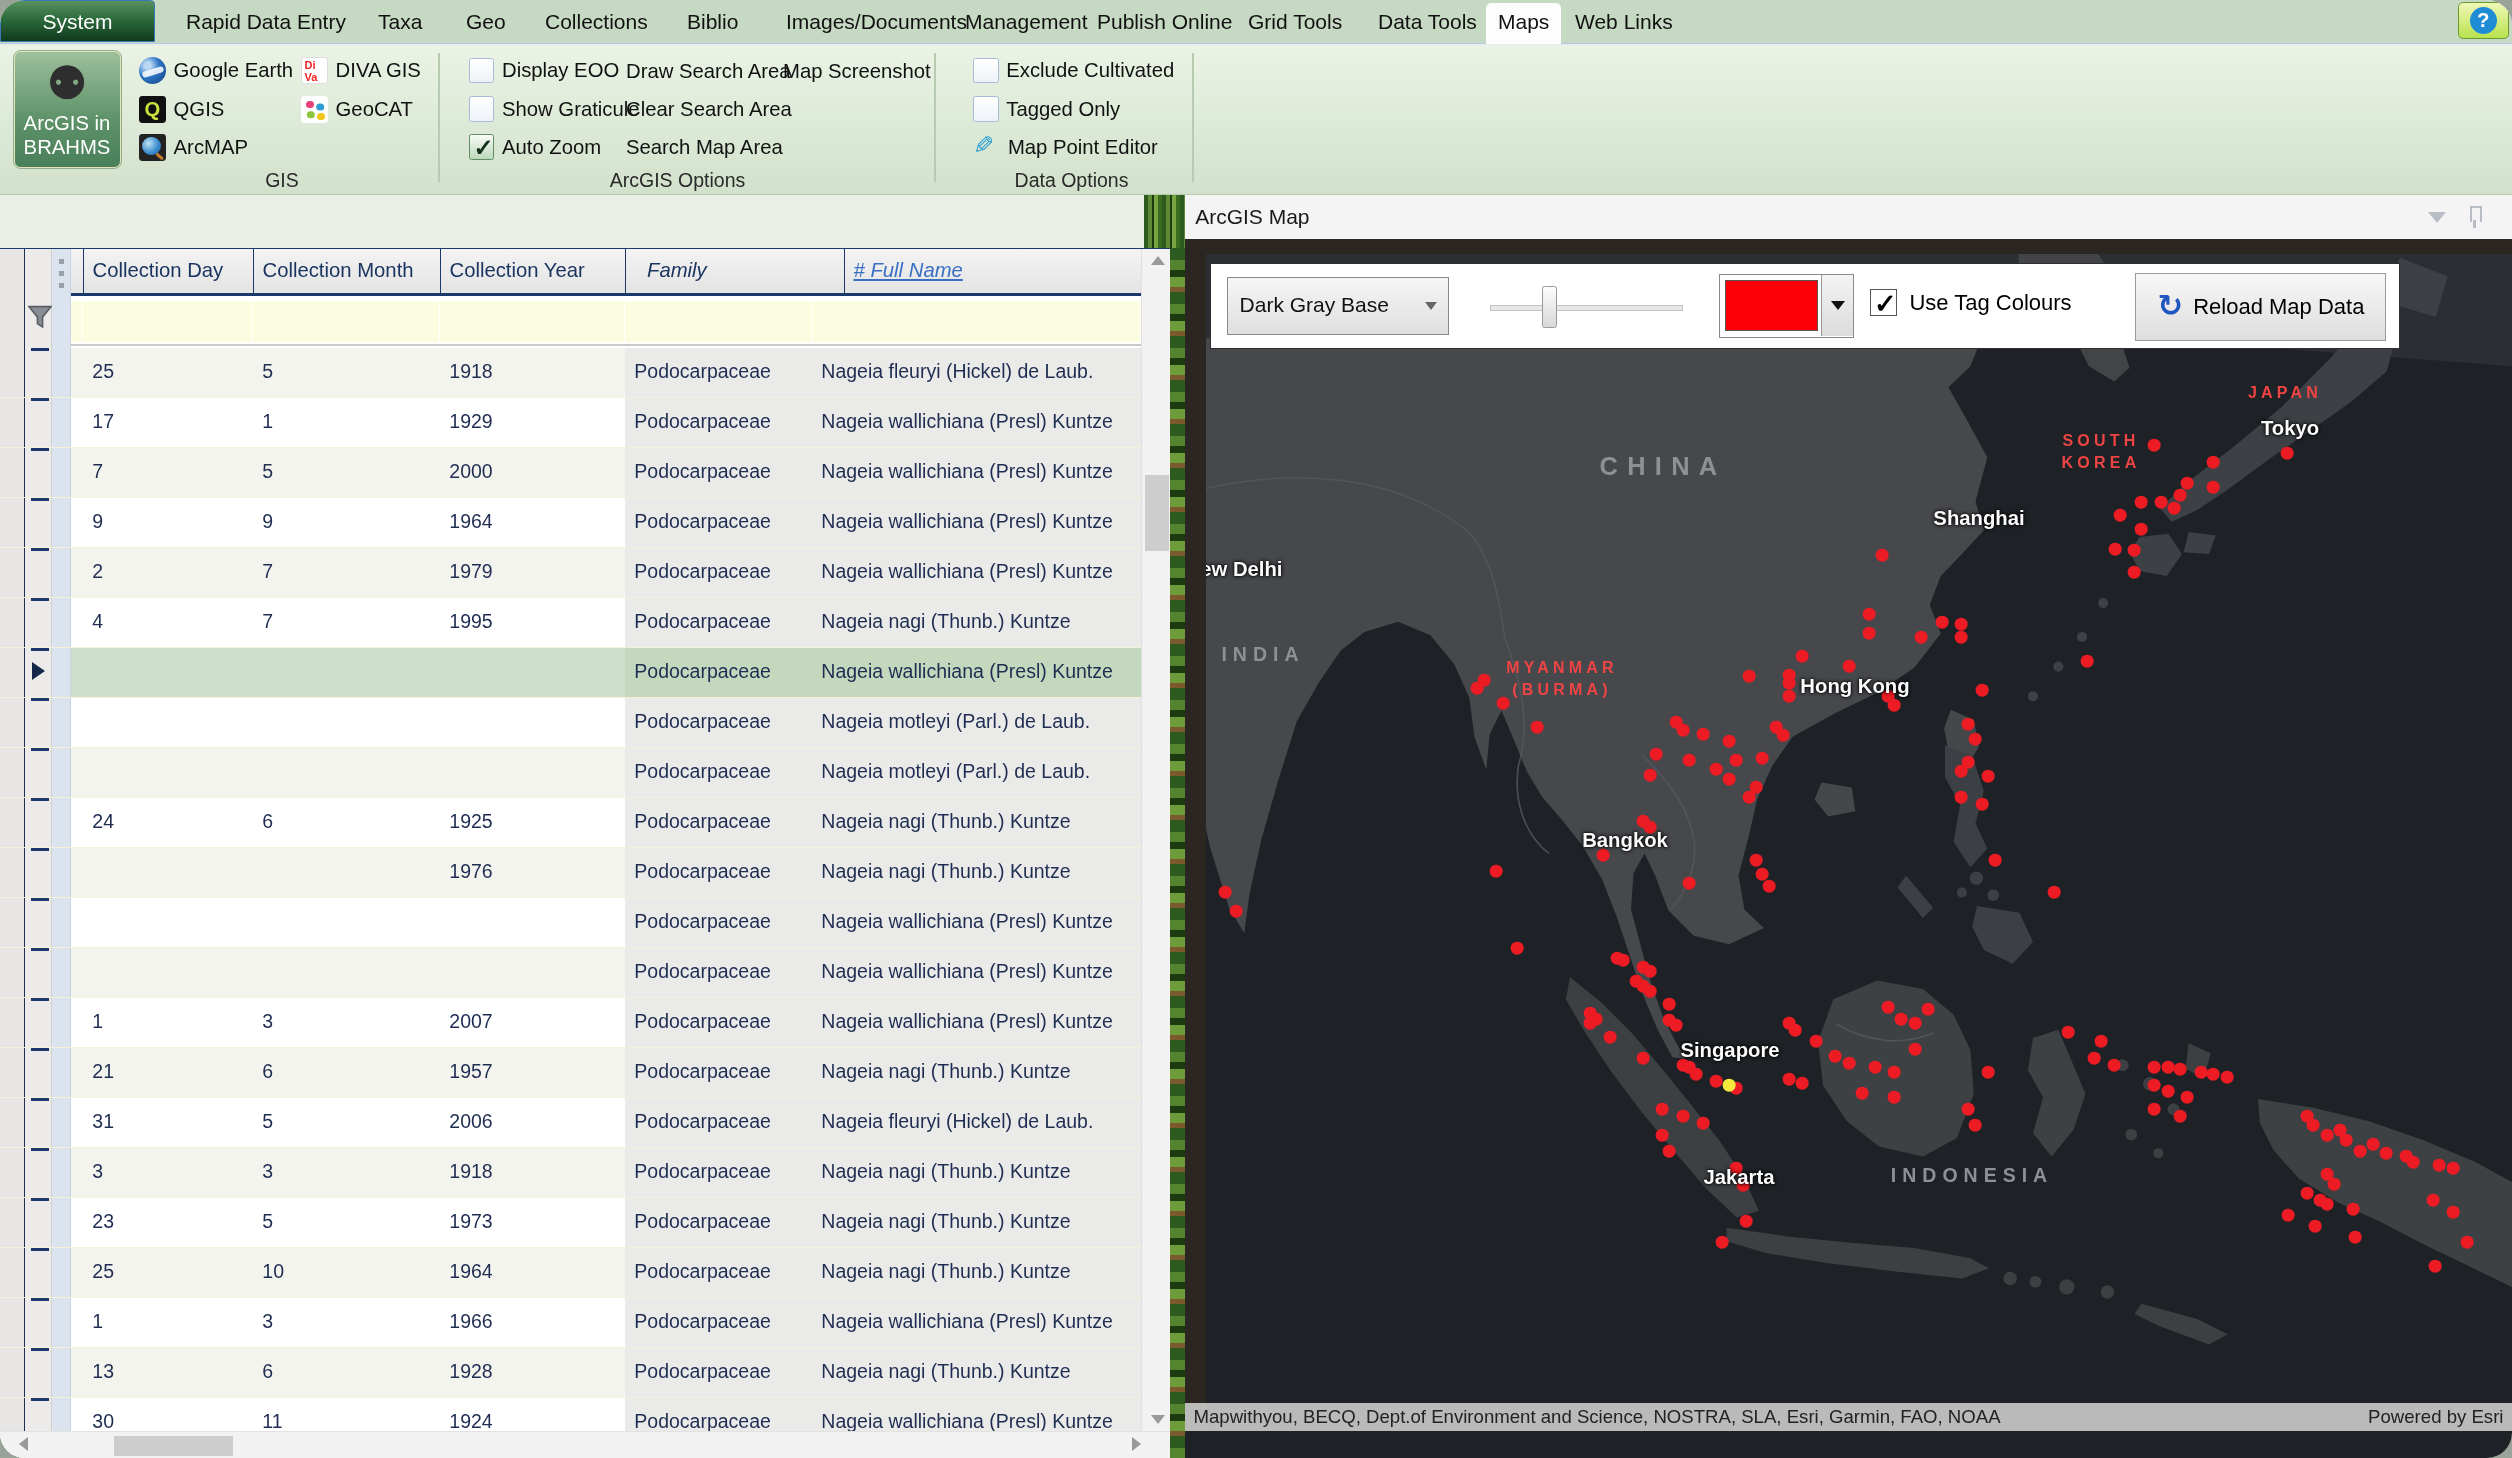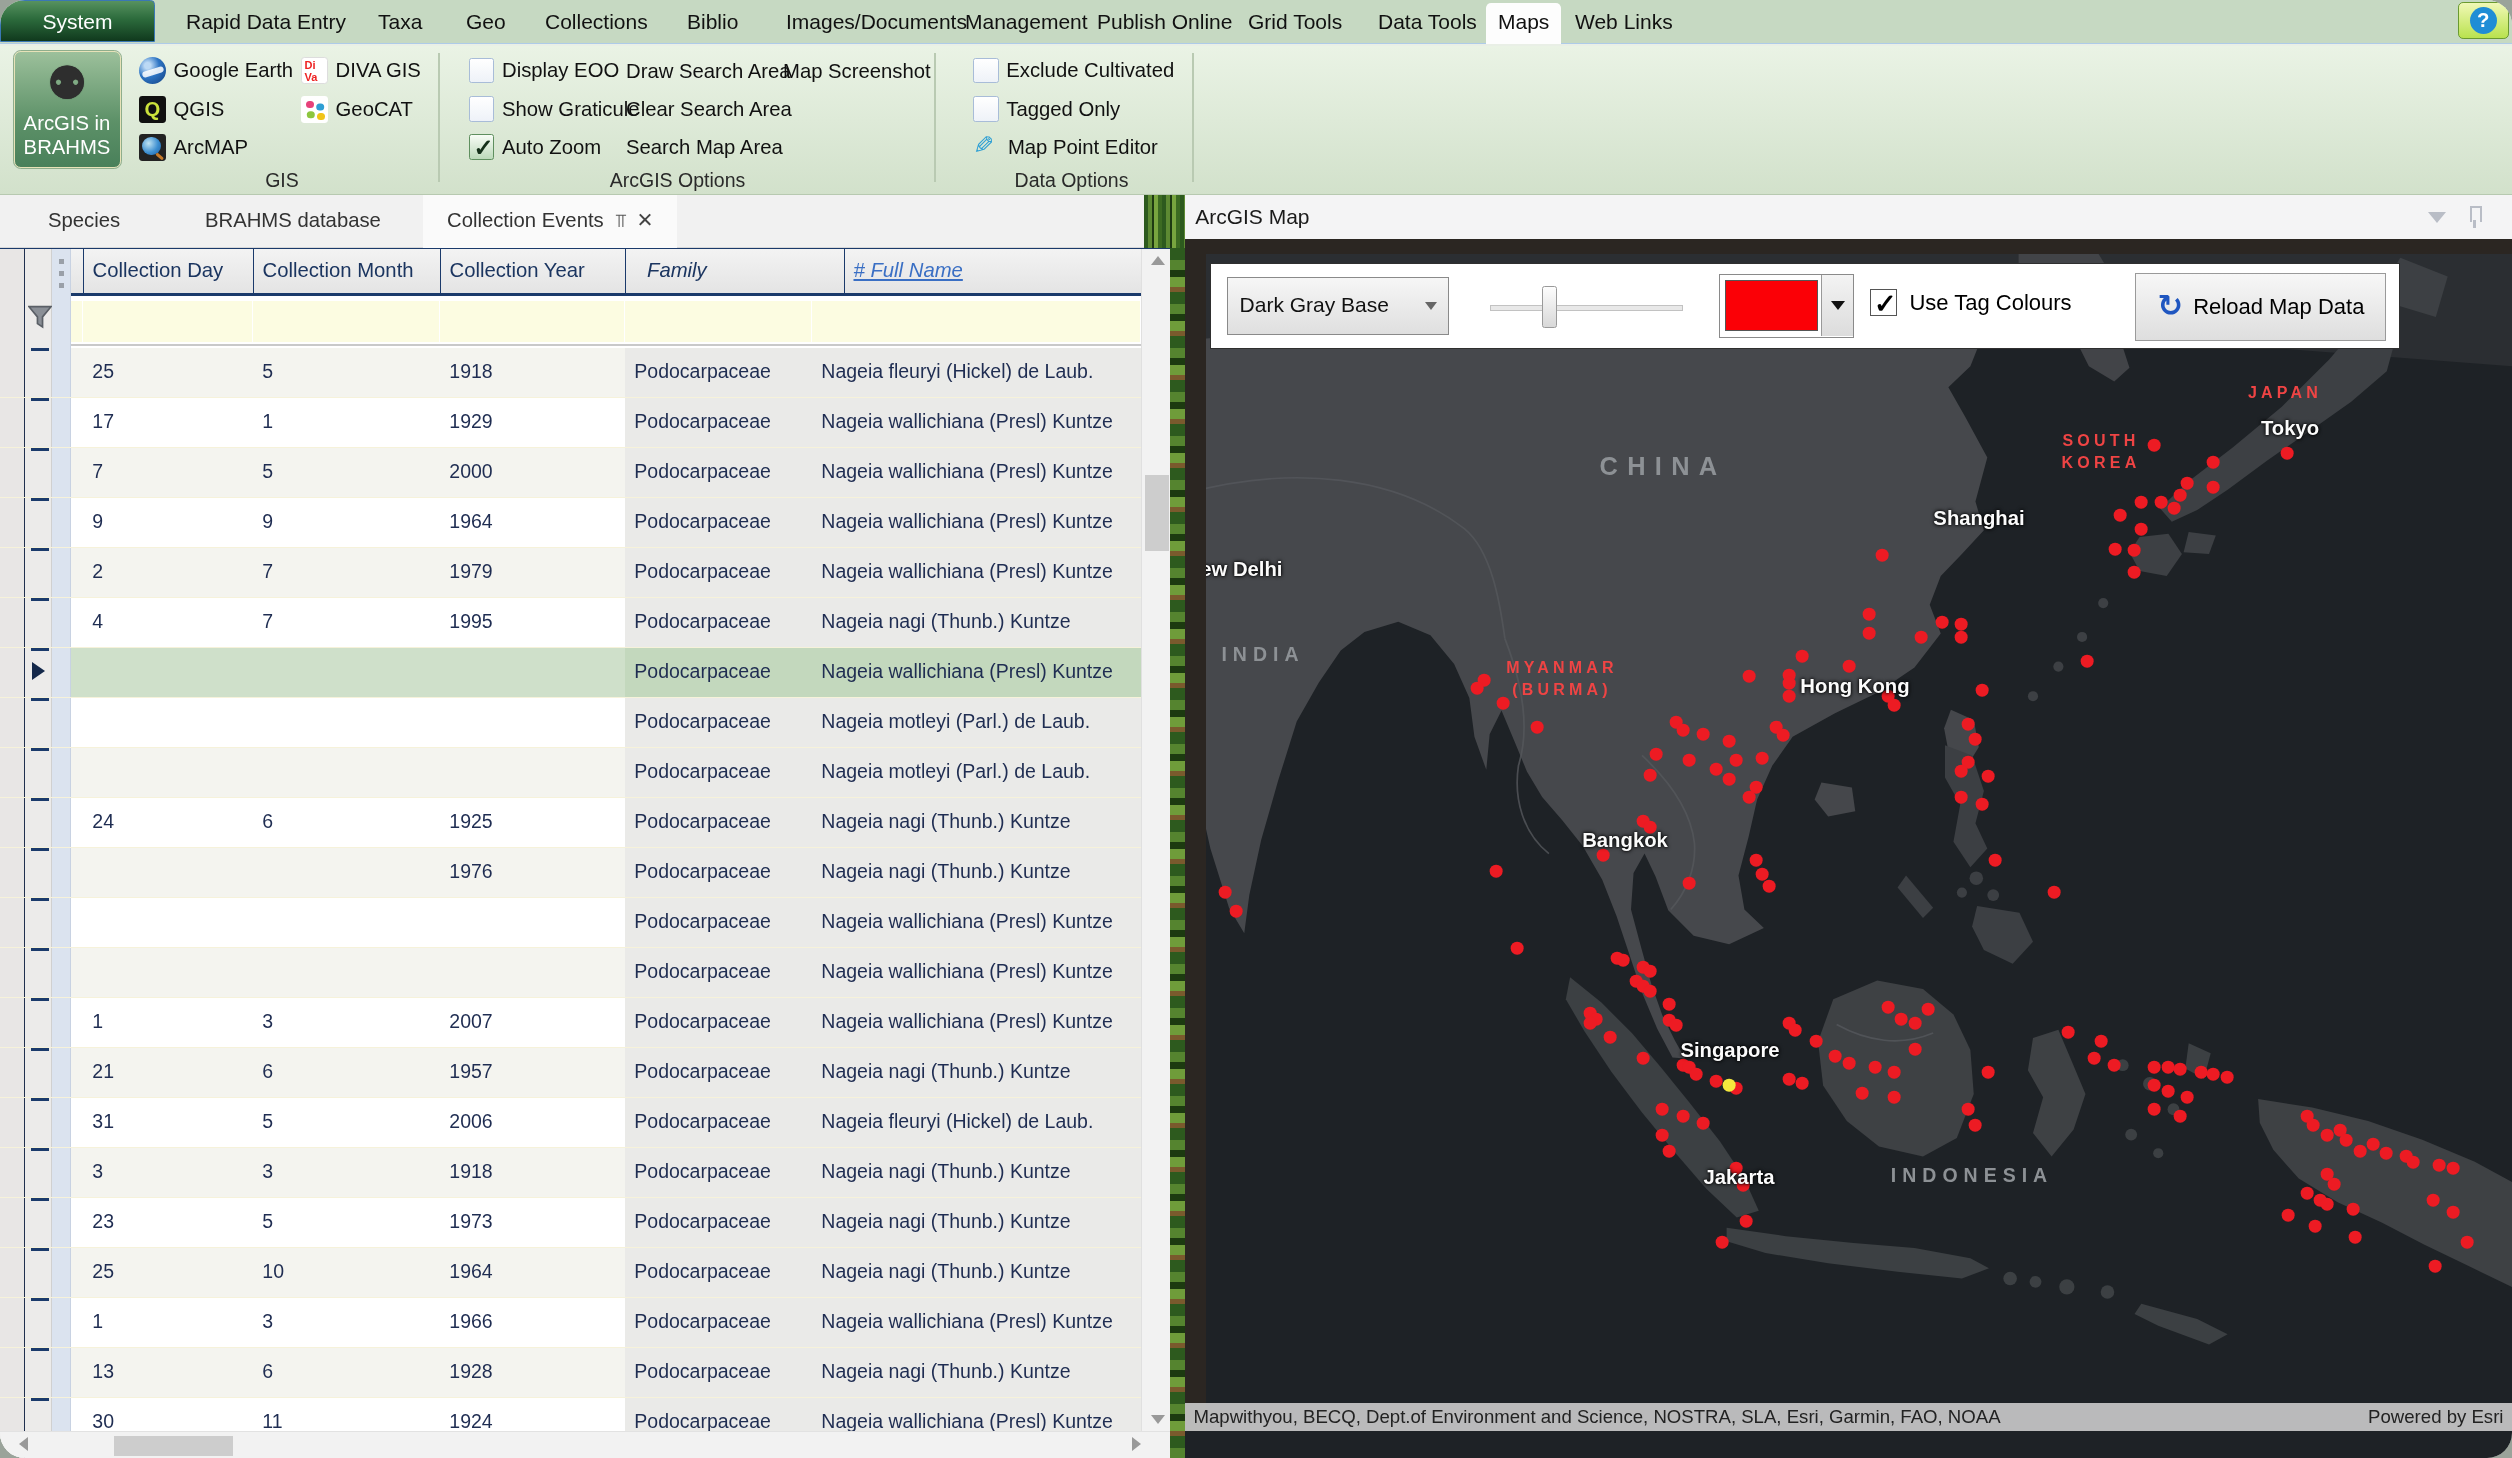--- a/index.html
+++ b/index.html
@@ -204,26 +204,20 @@
           <span>Tagged Only</span>
         </div>
         <div class="ritem" style="left: 20.3px; top: 83px;">
           <div class="ricon pencil-icon"></div>
           <span>Map Point Editor</span>
         </div>
       </div>
     <div class="rsep" style="left:1192px;"></div>
   </div>
 
-  <div id="left-tabs">
-    <div id="active-tab-indicator"></div>
-  <div class="doc-tab" style="left: 24px; padding: 0px 24px;"><span>Species</span></div>
-      <div class="doc-tab" style="left: 181px; padding: 0px 24px;"><span>BRAHMS database</span></div>
-      <div class="doc-tab active" style="left: 423px; padding: 0px 24px;"><span>Collection Events</span><span class="tab-pin-icon">⫪</span><span class="tab-close-icon">✕</span></div>
-    </div>
   <div id="jungle-corner"></div>
   <div id="jungle-strip"></div>
 
   <div id="grid">
     <div id="grid-left-margin"></div>
     <div id="rowhdr-col"></div>
     <div id="grip-col"></div>
     <div class="grip-dot" style="top:10.2px;"></div>
     <div class="grip-dot" style="top:22px;"></div>
     <div class="grip-dot" style="top:34px;"></div>

